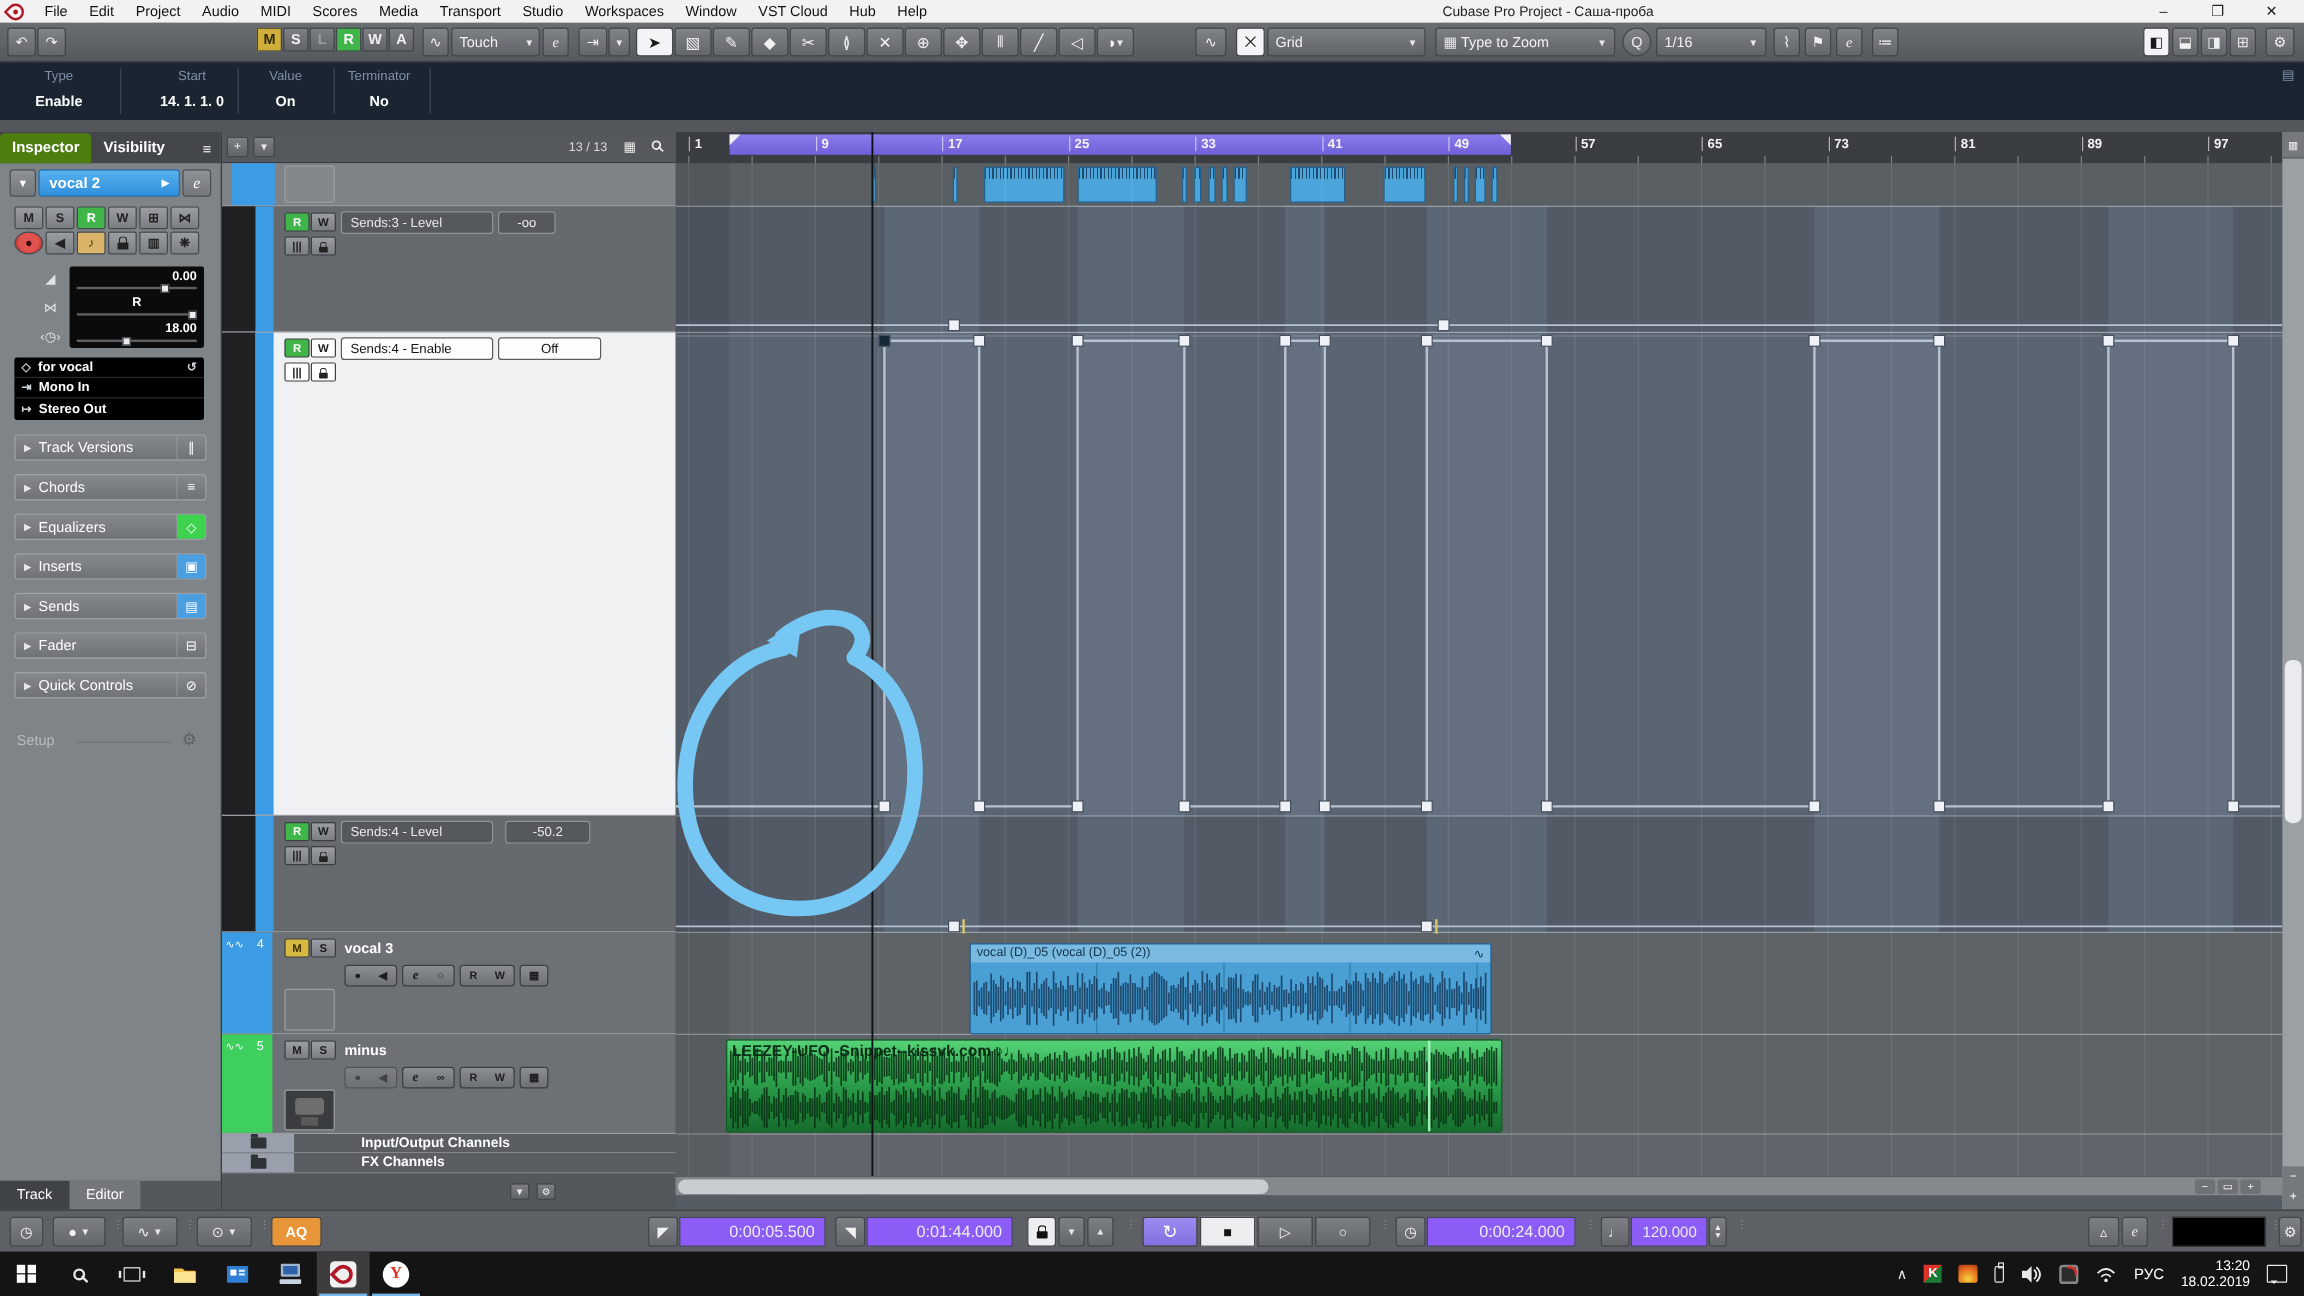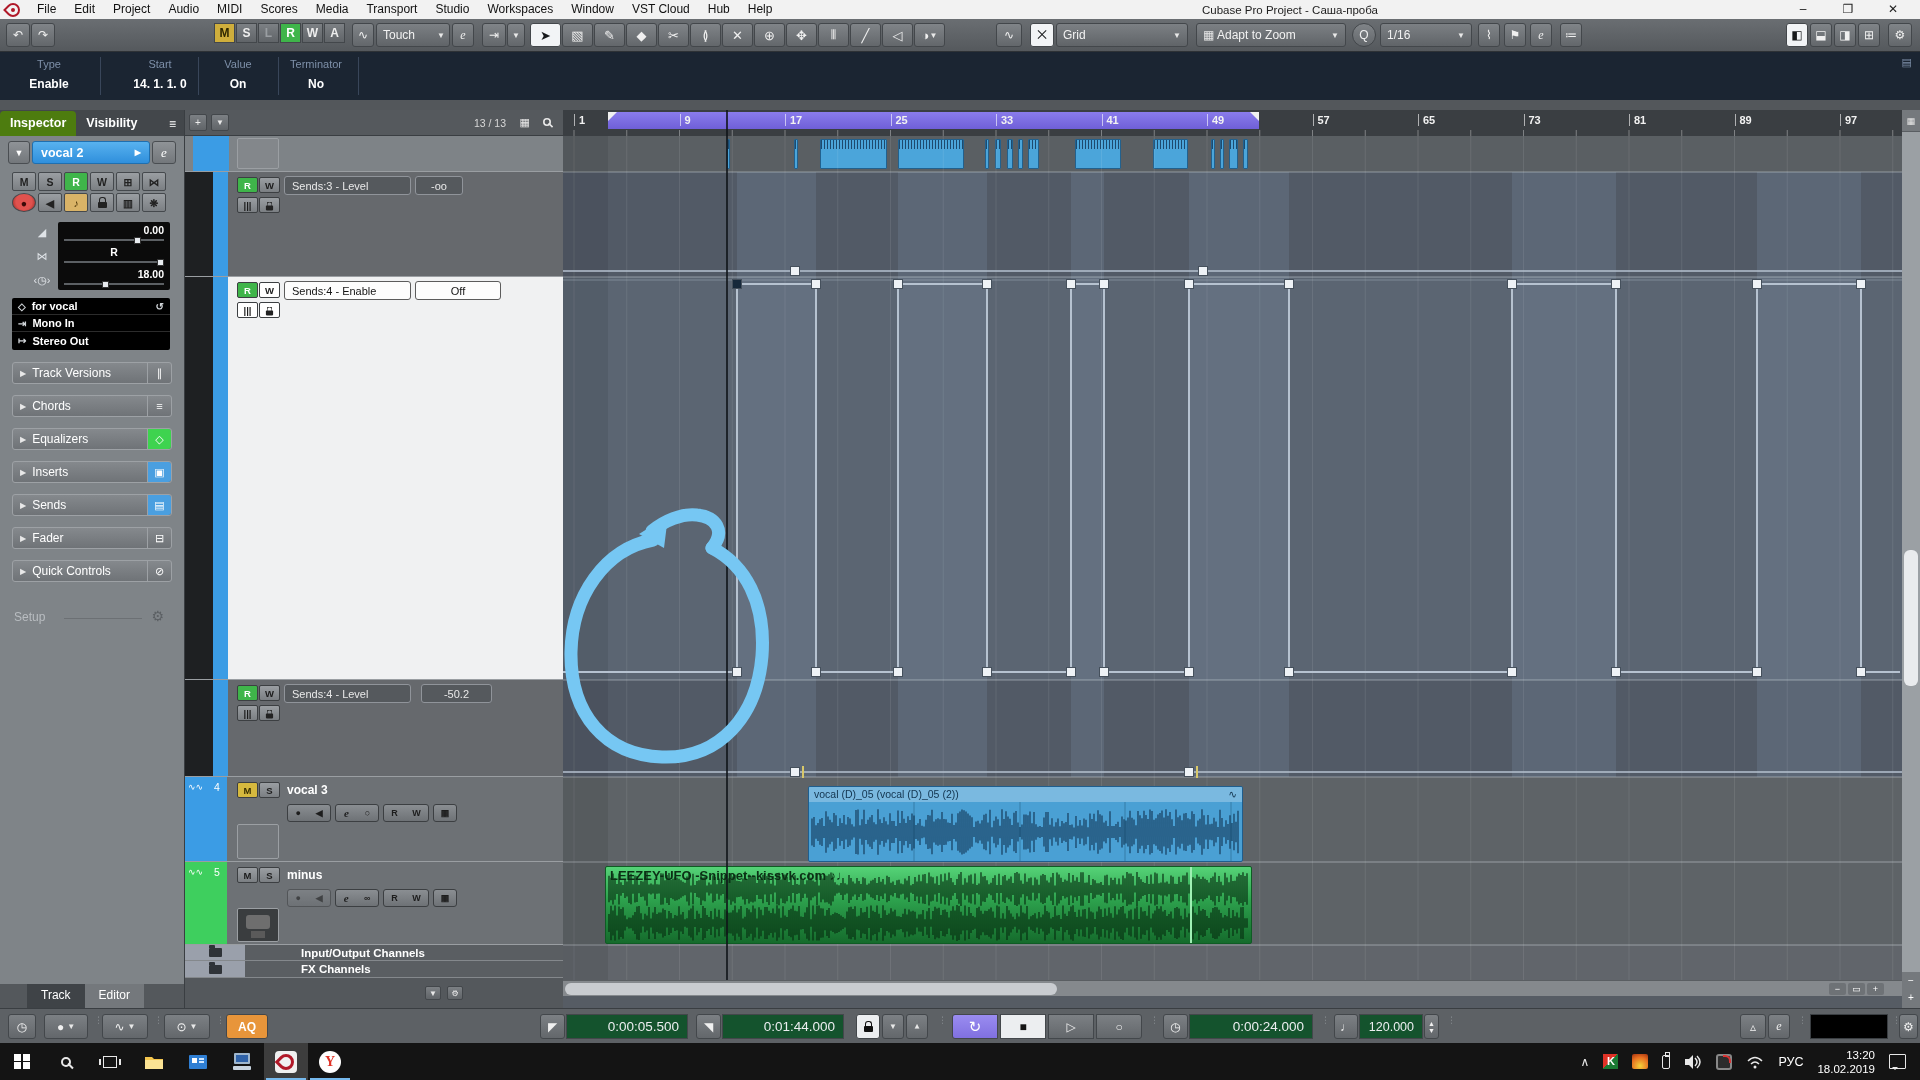--- a/index.html
+++ b/index.html
@@ -69,21 +69,21 @@
   .secrow { position:absolute; left:12px; width:160px; height:22px; background:linear-gradient(#85898d,#6f7377); border:1px solid #9da1a5;
      border-radius:3px; display:flex; align-items:center; color:#fff; font-size:12px; padding-left:7px; gap:6px; }
   .secarr { font-size:8px; color:#e8e8e8; }
   .secico { position:absolute; right:0; top:0; width:24px; height:20px; border-left:1px solid #9da1a5; display:flex;
      align-items:center; justify-content:center; font-size:11px; color:#fff; border-radius:0 3px 3px 0; }
   .secico.green { background:#3ed34f; }
   .secico.blue { background:#4a9fe0; }
   #setuprow { position:absolute; left:14px; top:500px; width:156px; color:#b9bdc1; font-size:12px; }
   #bottomtabs { position:absolute; left:0; bottom:0; height:24px; width:184px; background:#54585c; display:flex; }
   .btab { font-size:12px; color:#fff; padding:4px 14px 0; height:24px; }
-  .btab.active { background:#3f4347;margin-left:27px; }
+  .btab.active { background:#3f4347; }
   .btab.inactive { background:#74787c; }
 
   
   #tracklist { left:184px; top:110px; width:379px; height:898px; background:#6a6e72; border-left:1px solid #3a3e42; }
   #tlhdr { position:absolute; left:0; top:0; width:379px; height:26px; background:#55595d; border-bottom:1px solid #3a3e42;
      display:flex; align-items:center; color:#e4e4e4; }
   .hbtn { width:18px; height:17px; background:linear-gradient(#7c8084,#606468); border:1px solid #43474b; border-radius:2px;
      margin-left:4px; font-size:10px; color:#eee; display:flex; align-items:center; justify-content:center; }
   #tlcount { position:absolute; right:58px; font-size:10.5px; color:#d8d8d8; }
   .hico { position:absolute; font-size:11px; color:#e8e8e8; }
@@ -142,21 +142,21 @@
   #vscroll { left:1902px; top:110px; width:18px; height:898px; background:#9ba0a4; }
   .vtop { position:absolute; left:0; top:0; width:18px; height:22px; background:#75797d; color:#e8e8e8; font-size:9px;
      display:flex; align-items:center; justify-content:center; border-bottom:1px solid #5a5e62; }
   .thumb-v { position:absolute; left:2px; top:440px; width:14px; height:136px; background:#e9ebed; border-radius:6px; }
   .vbot { position:absolute; left:0; bottom:0; width:18px; height:36px; background:#75797d; color:#fff; font-size:10px; text-align:center; line-height:17px; }
 
   
   #transport { left:0; top:1008px; width:1920px; height:35px; background:#5d6165; border-top:1px solid #3a3e42; }
   .tpbtn { position:absolute; top:5px; height:25px; background:linear-gradient(#7c8084,#63676b); border:1px solid #43474b;
      border-radius:3px; color:#f0f0f0; display:flex; align-items:center; justify-content:center; font-size:12px; gap:3px; }
-  .tpfield { position:absolute; top:5px; height:25px; background:#14532d; border:1px solid #43474b; color:#eceef0;
+  .tpfield { position:absolute; top:5px; height:25px; background:#8b5cf6; border:1px solid #43474b; color:#eceef0;
      font-size:13.5px; display:flex; align-items:center; justify-content:flex-end; padding:0 8px; font-family:"Liberation Sans",sans-serif; }
   .dots { position:absolute; top:9px; width:3px; height:17px; color:#8b8f93; font-size:9px; line-height:5px; }
   .aq { background:#e8953a !important; color:#fff !important; font-weight:bold; }
   .cyc { background:linear-gradient(#9a8cf0,#8070e0) !important; color:#fff; font-size:15px; }
   .stopb { background:#eceef0 !important; color:#141414 !important; }
   #tpdisplay { position:absolute; left:1810px; top:5px; width:78px; height:25px; background:#000; border:1px solid #3a3e42; }
 
   
   #taskbar { left:0; top:1043px; width:1920px; height:37px; background:#141414; display:flex; align-items:center; }
   .tbi { width:44px; height:37px; display:flex; align-items:center; justify-content:center; position:relative; }
@@ -281,21 +281,21 @@
           <span class="caret">▼</span>
         </div>
       </div>
     <div class="tbtn" style="left:996px;width:26px">∿</div>
     <div class="tbtn active" style="left:1030px;width:24px">⨉</div>
     <div class="drop" style="left:1056px;width:132px;justify-content:space-between">
       <span>Grid</span>
         <span class="caret">▼</span>
     </div>
     <div class="drop" style="left:1196px;width:150px;justify-content:space-between">
-      <span><span style="opacity:.9">▦ </span><span>Adapt to Zoom</span></span>
+      <span><span style="opacity:.9">▦ </span><span>Type to Zoom</span></span>
       <span class="caret">▼</span>
     </div>
     <div class="tbtn" style="left:1352px;width:24px;border-radius:50%">Q</div>
     <div class="drop" style="left:1380px;width:92px;justify-content:space-between">
       <span>1/16</span>
         <span class="caret">▼</span>
     </div>
     <div class="tbtn" style="left:1478px;width:22px">⌇</div>
     <div class="tbtn" style="left:1504px;width:22px">⚑</div>
     <div class="tbtn" style="left:1530px;width:22px;font-family:'Liberation Serif',serif;font-style:italic">e</div>

